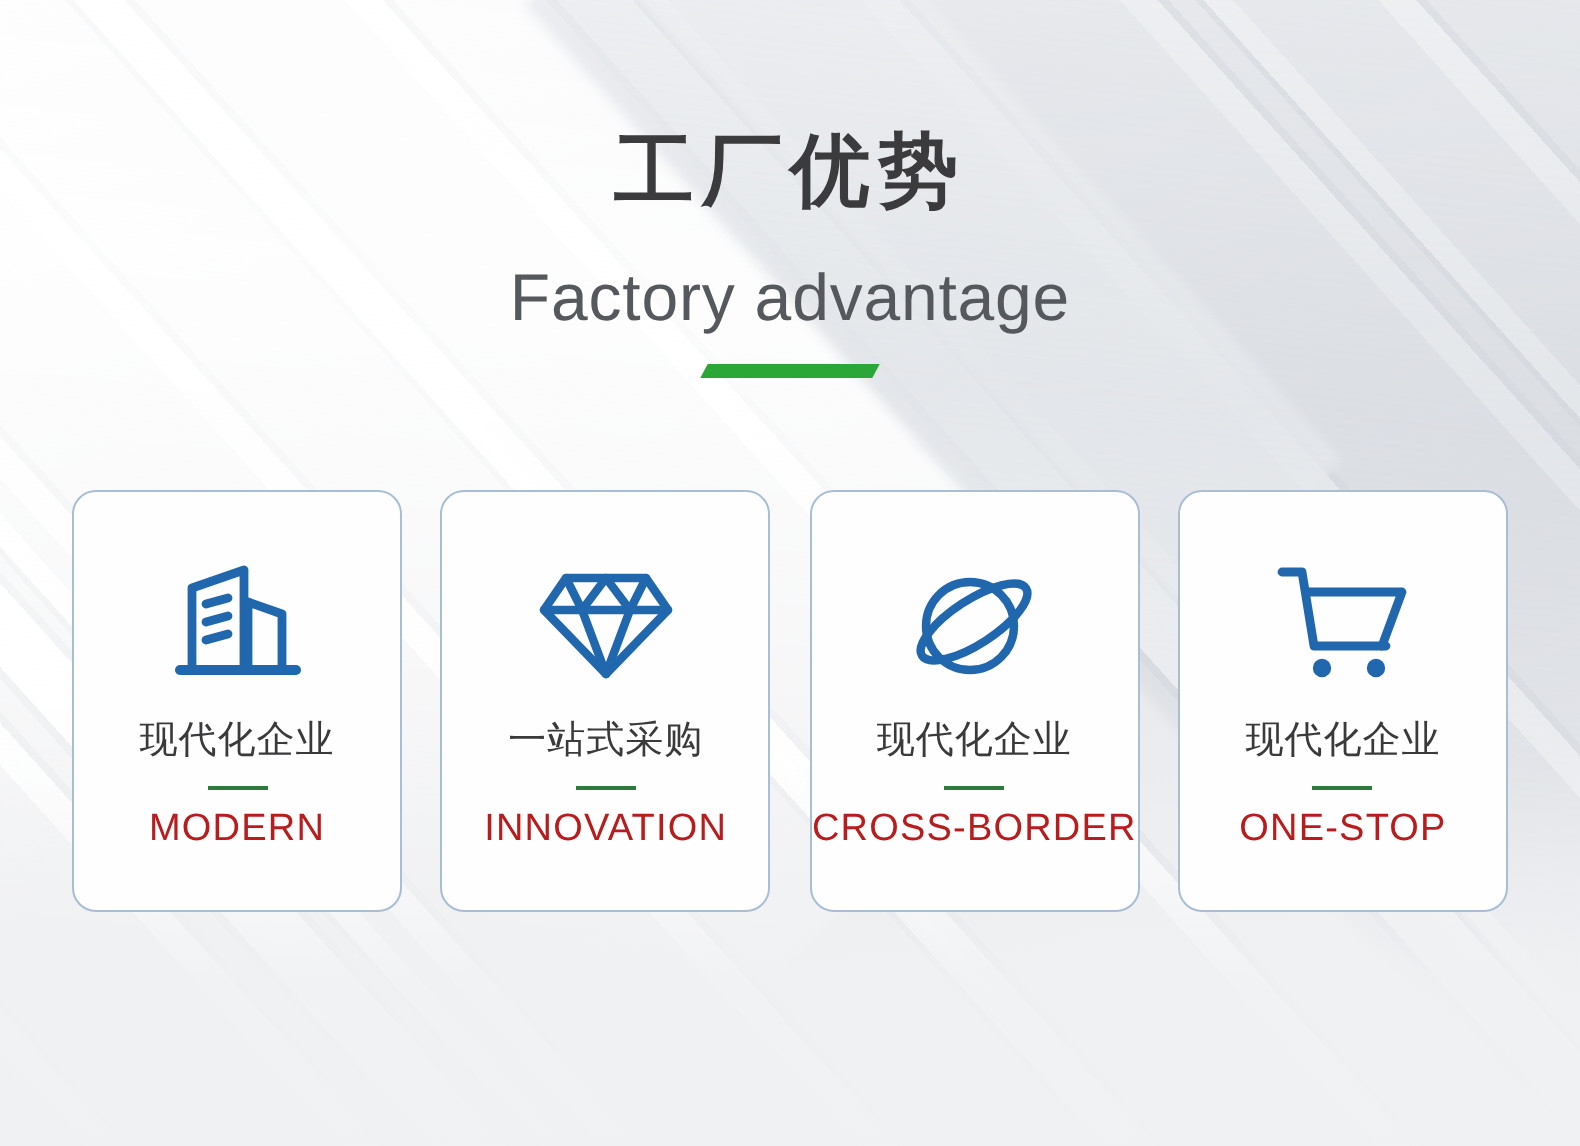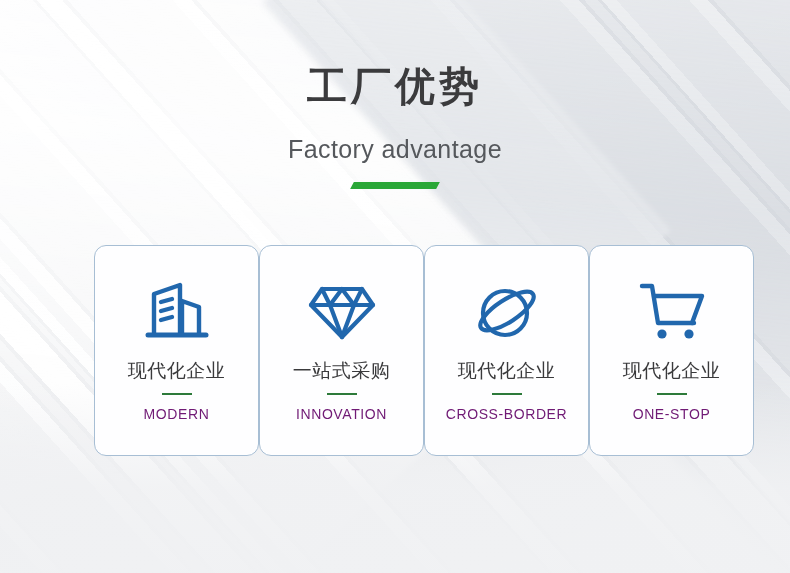--- a/index.html
+++ b/index.html
@@ -110,21 +110,21 @@
     font-size: 40px;
     line-height: 68px;
     font-weight: bold;
     color: #3b3b3d;
     letter-spacing: 4px;
     margin: 0;
     font-family: "DejaVu Sans", "Liberation Sans", sans-serif;
   }
   .title-en {
     margin: 14px 0 0 0;
-    font-size: 25px;
+    font-size: 33px;
     line-height: 30px;
     color: #55585c;
     font-weight: normal;
     letter-spacing: 0.4px;
   }
   .divider-wrap {
     margin-top: 18px;
     height: 10px;
     position: relative;
   }
@@ -140,21 +140,21 @@
   }
 
   
   .cards {
     position: absolute;
     left: 36px;
     top: 245px;
     width: 718px;
     height: 211px;
     display: flex;
-    justify-content: flex-end;
+    justify-content: space-between;
     z-index: 6;
   }
   .card {
     width: 165px;
     height: 211px;
     box-sizing: border-box;
     background: #fefeff;
     border: 1px solid #a7bed4;
     border-radius: 12px;
     display: flex;
@@ -179,23 +179,23 @@
     margin-top: 8px;
     font-family: "DejaVu Sans", "Liberation Sans", sans-serif;
   }
   .card-rule {
     width: 30px;
     height: 2px;
     background: #2d7a3a;
     margin: 11px 0 10px 0;
   }
   .card-sub {
-    font-size: 14px;
+    font-size: 19px;
     line-height: 19px;
-    color: #701a75;
+    color: #b91c1c;
     letter-spacing: 0.6px;
   }
 </style>
 </head>
 <body>
 
 <div class="banner">
 
   <div class="bg-base"></div>
   <div class="bg-stripes-a"></div>

